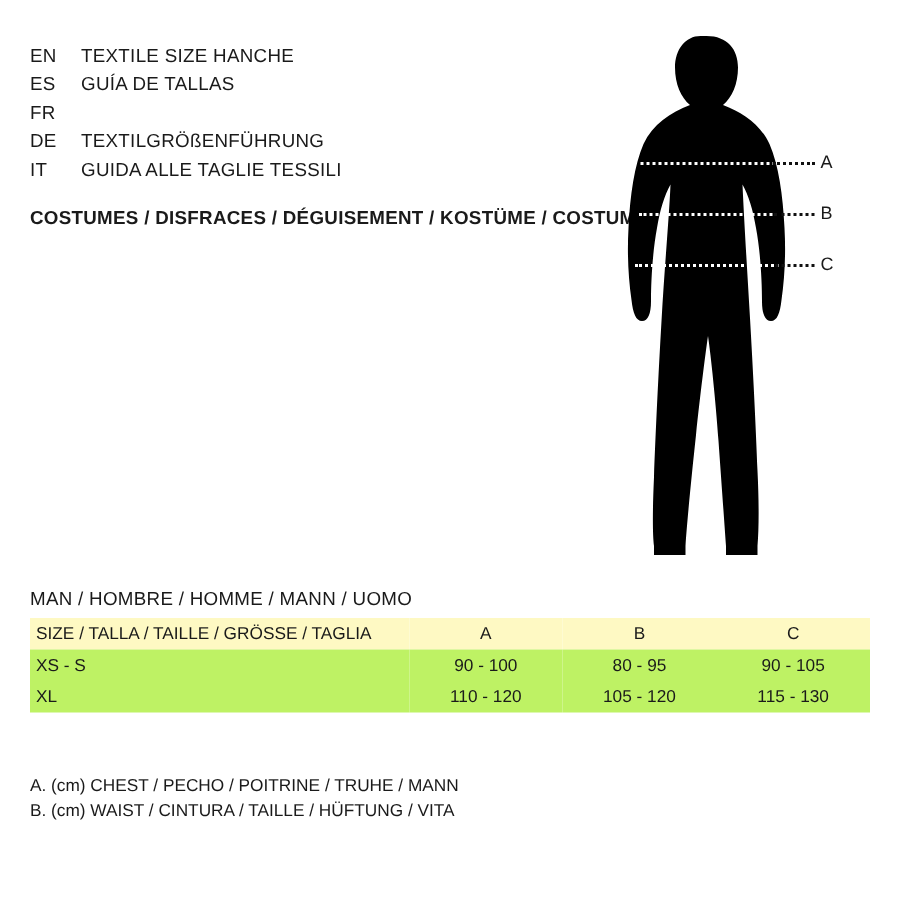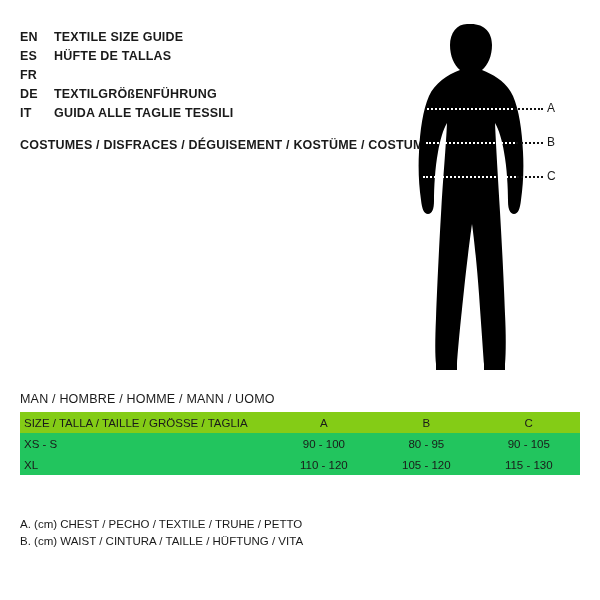--- a/index.html
+++ b/index.html
@@ -19,21 +19,20 @@
     position: absolute;
     inset: 0;
   }
 
   
   .lang-block {
     position: absolute;
     left: 20px;
     top: 28px;
     width: 340px;
-    font-weight: bold;
   }
   .lang-row {
     display: flex;
     align-items: baseline;
     font-size: 12.5px;
     line-height: 19px;
     letter-spacing: 0.2px;
   }
   .lang-code {
     width: 34px;
@@ -105,44 +104,44 @@
   table.size-table th.c-label,
   table.size-table td.c-label {
     width: 250px;
     padding-left: 4px;
   }
   table.size-table th.c-val,
   table.size-table td.c-val {
     width: 103px;
     text-align: center;
   }
-  .row-shade-dark { background: #84cc16; }
-  .row-shade-light { background: #22c55e; }
+  .row-shade-dark { background: #fef9c3; }
+  .row-shade-light { background: #bef264; }
 
   .legend {
     position: absolute;
     left: 20px;
     top: 516px;
     font-size: 11.5px;
     line-height: 17px;
   }
 </style>
 </head>
 <body>
 
 <div class="page">
 
   <div class="lang-block">
     <div class="lang-row">
       <span class="lang-code">EN</span>
-      <span class="lang-text">TEXTILE SIZE GUIDE</span>
+      <span class="lang-text">TEXTILE SIZE HANCHE</span>
     </div>
     <div class="lang-row">
       <span class="lang-code">ES</span>
-      <span class="lang-text">HÜFTE DE TALLAS</span>
+      <span class="lang-text">GUÍA DE TALLAS</span>
     </div>
     <div class="lang-row">
       <span class="lang-code">FR</span>
     </div>
     <div class="lang-row">
       <span class="lang-code">DE</span>
       <span class="lang-text">TEXTILGRÖßENFÜHRUNG</span>
     </div>
     <div class="lang-row">
       <span class="lang-code">IT</span>
@@ -223,17 +222,17 @@
       <tr class="row-shade-light">
         <td class="c-label">XL</td>
         <td class="c-val">110 - 120</td>
         <td class="c-val">105 - 120</td>
         <td class="c-val">115 - 130</td>
       </tr>
     </tbody>
   </table>
 
   <div class="legend">
-    <div>A. (cm) CHEST / PECHO / TEXTILE / TRUHE / PETTO</div>
+    <div>A. (cm) CHEST / PECHO / POITRINE / TRUHE / MANN</div>
     <div>B. (cm) WAIST / CINTURA / TAILLE / HÜFTUNG / VITA</div>
   </div>
 
 </div>
 
 </body></html>

